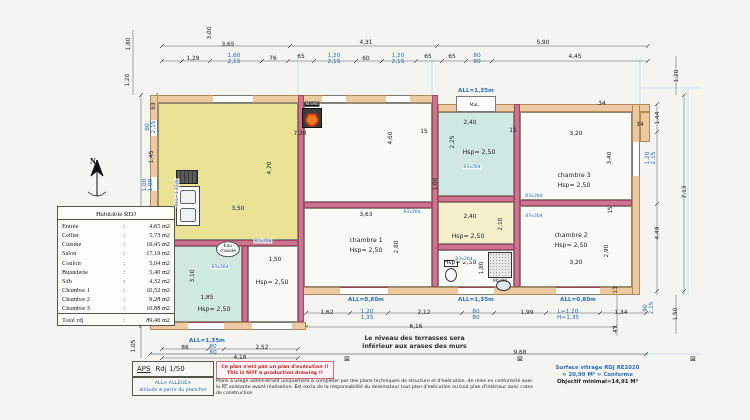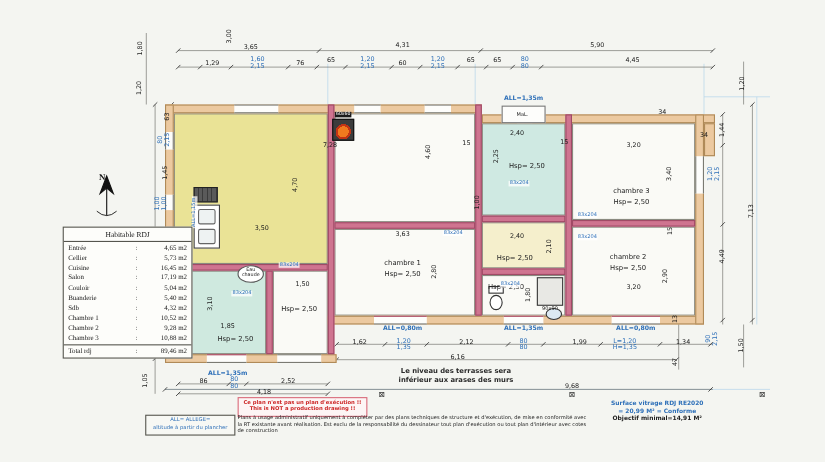--- a/index.html
+++ b/index.html
@@ -352,20 +352,24 @@
       <span class="lc">:</span>
       <span class="lv">89,46 m2</span>
     </div>
   </div>
 
   <div id="terrace" class="abs">
     <div>Le niveau des terrasses sera</div>
     <div>inférieur aux arases des murs</div>
   </div>
 
+  <div id="aps-box" class="box">
+    <span class="u">APS</span>
+    <span>Rdj 1/50</span>
+  </div>
   <div id="allege-box" class="box">
     <div>ALL= ALLEGE=</div>
     <div>altitude à partir du plancher</div>
   </div>
   <div id="warn-box" class="abs">
     <div>Ce plan n'est pas un plan d'exécution !!</div>
     <div>This is NOT a production drawing !!</div>
   </div>
   <div id="disclaimer" class="abs">Plans à usage administratif uniquement à compléter par des plans techniques de structure et d'exécution, de mise en conformité avec la RT existante avant réalisation. Est exclu de la responsabilité du dessinateur tout plan d'exécution ou tout plan d'intérieur avec cotes de construction</div>
   <div id="glazing" class="abs">

